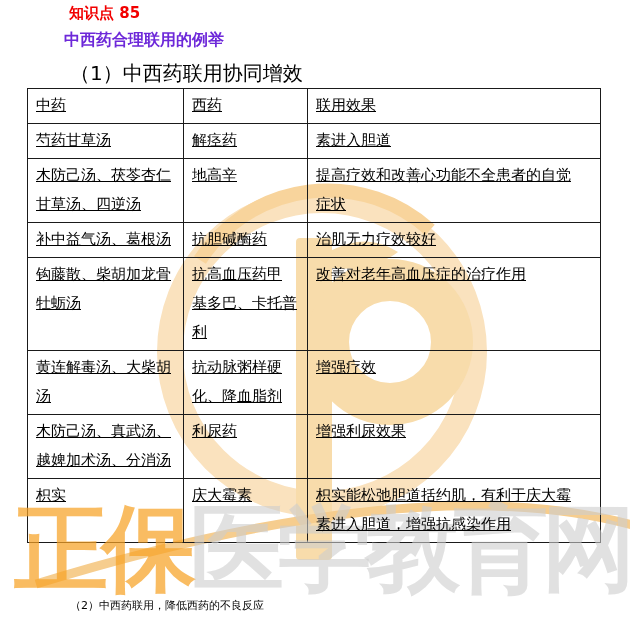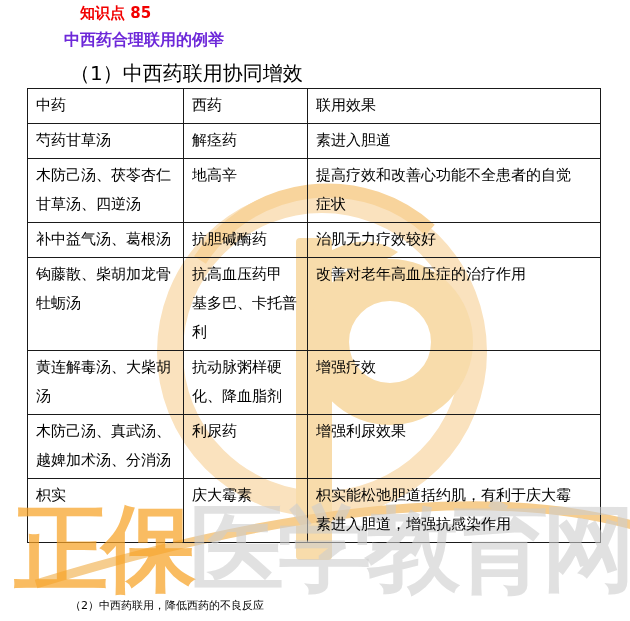--- a/index.html
+++ b/index.html
@@ -15,36 +15,36 @@
   }
   #wm-text-layer {
     position:absolute; left:14px; top:502px; z-index:5; pointer-events:none;
     font-size:94px; font-weight:bold; letter-spacing:-6px; white-space:nowrap;
     line-height:1;
   }
   .wm-orange { color:rgba(246,162,38,0.72); }
   .wm-gray   { color:rgba(205,205,205,0.60); }
   
   .abs { position:absolute; z-index:10; }
-  #kp-title    { left:80px; top:4px;  font-size:15px; font-weight:bold; color:#f20000; }
+  #kp-title    { left:69px; top:4px;  font-size:15px; font-weight:bold; color:#f20000; }
   #doc-title   { left:64px; top:30px; font-size:16px; font-weight:bold; color:#6d28d9; }
   #section-1   { left:70px; top:60px; font-size:20px; }
   #section-2   { left:70px; top:598px; font-size:11px; }
   
   #effects-table {
     position:absolute; left:27px; top:88px; width:573px;
     border-collapse:collapse; table-layout:fixed;
     font-size:15px; background:transparent;
   }
   #effects-table th, #effects-table td {
     border:1px solid #1a1a1a; vertical-align:top; text-align:left;
     padding:2px 8px 3px 8px; line-height:29px; font-weight:normal;
     white-space:pre-line; word-break:break-all;
   }
-  #effects-table .cell-text { position:relative; z-index:10; }
+  #effects-table .cell-text { position:relative; z-index:10;text-decoration:underline; }
 </style>
 </head>
 <body>
 
 <svg id="logo-layer" viewBox="0 0 630 621" xmlns="http://www.w3.org/2000/svg">
   <g>
     <circle cx="322" cy="352" r="152" fill="none" stroke="#fae2be" stroke-width="26"></circle>
     <path d="M 200 260 A 152 152 0 0 1 430 230" fill="none" stroke="#f8d49c" stroke-width="14"></path>
     <rect x="296" y="238" width="36" height="322" rx="4" fill="#f8dcab"></rect>
     <circle cx="390" cy="342" r="62" fill="none" stroke="#f8dcab" stroke-width="42"></circle>

